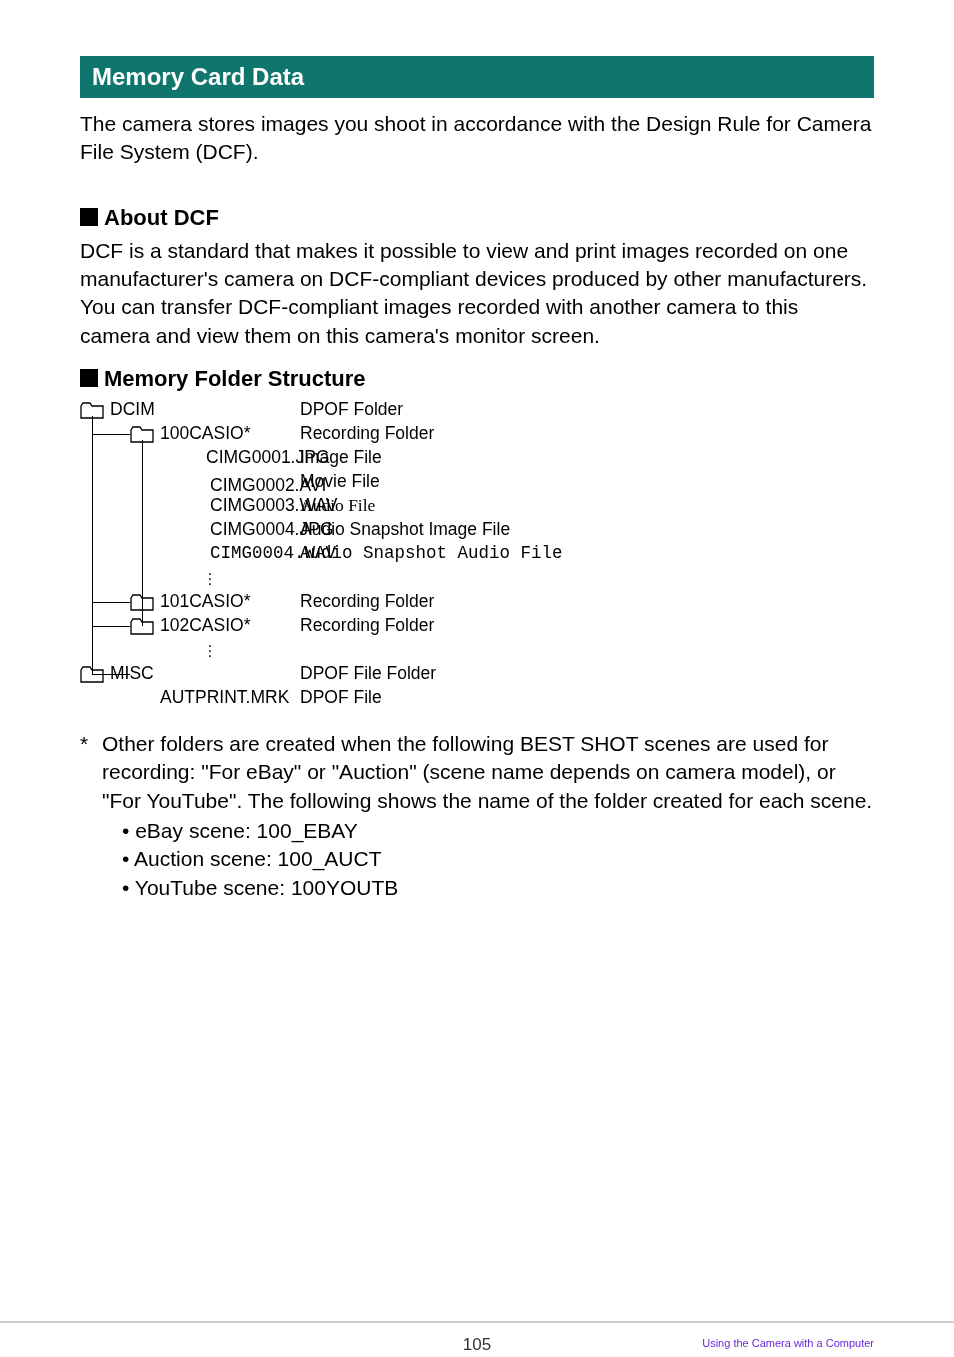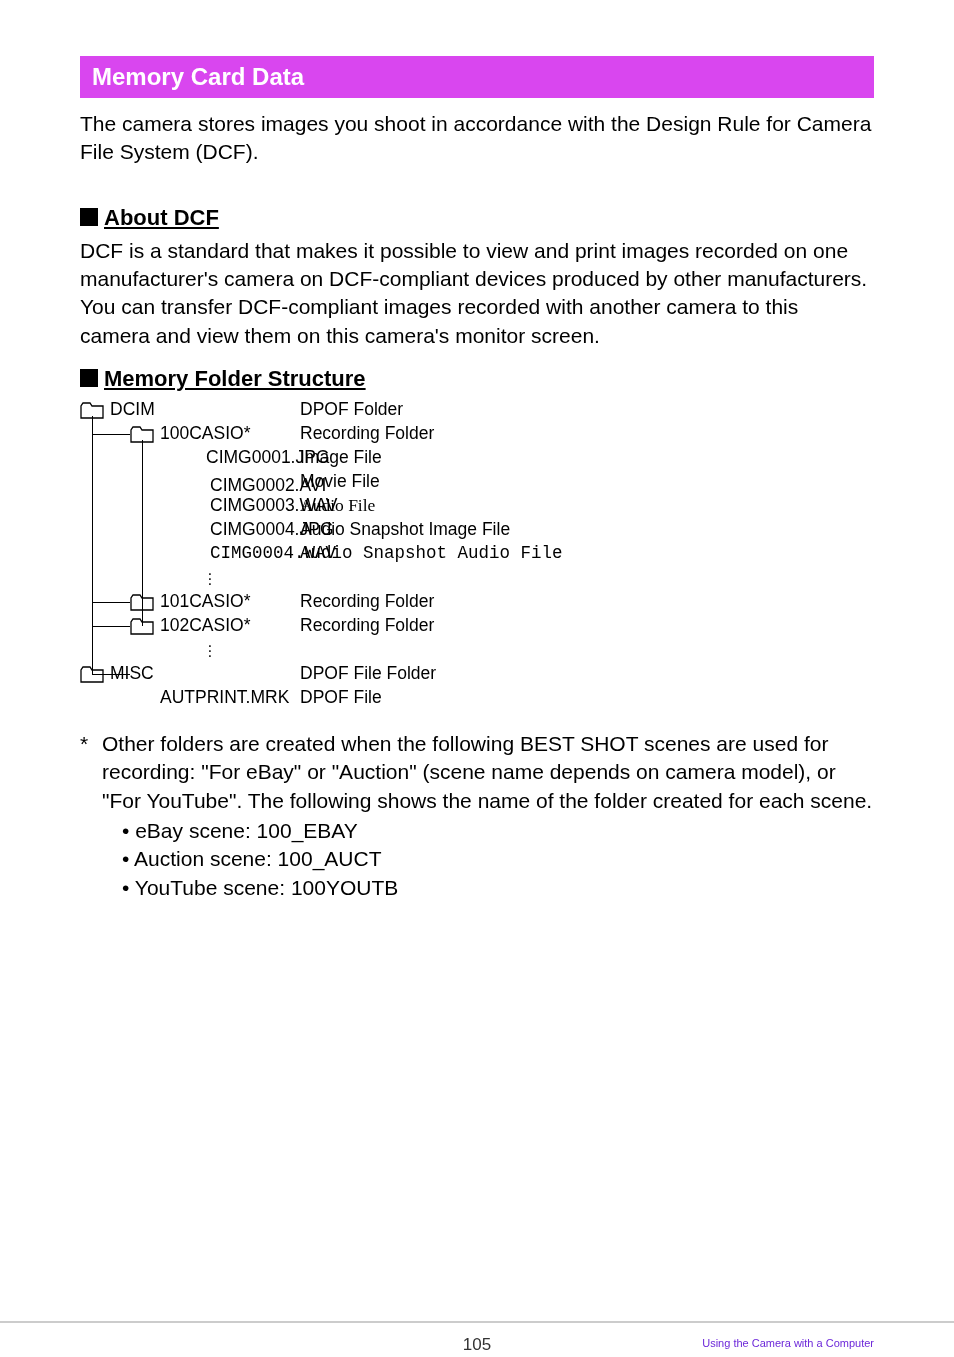--- a/index.html
+++ b/index.html
@@ -10,38 +10,37 @@
     background: #fff;
     position: relative;
   }
   .page {
     padding: 56px 80px 0 80px;
     width: 100%;
     height: 100%;
     position: relative;
   }
   .section-bar {
-    background: #d946ef;
+    background: #0f766e;
     color: #fff;
     font-size: 24px;
     font-weight: bold;
     padding: 7px 12px 7px 12px;
     margin-bottom: 12px;
   }
   .body-text {
     font-size: 21px;
     line-height: 1.35;
     margin-bottom: 38px;
   }
   .subhead {
     font-size: 22px;
     font-weight: bold;
     margin-bottom: 6px;
     margin-top: 4px;
-    text-decoration: underline;
   }
   .subhead .sq {
     display: inline-block;
     width: 18px;
     height: 18px;
     background: #000;
     vertical-align: -1px;
     margin-right: 6px;
   }
   .body-text2 {

